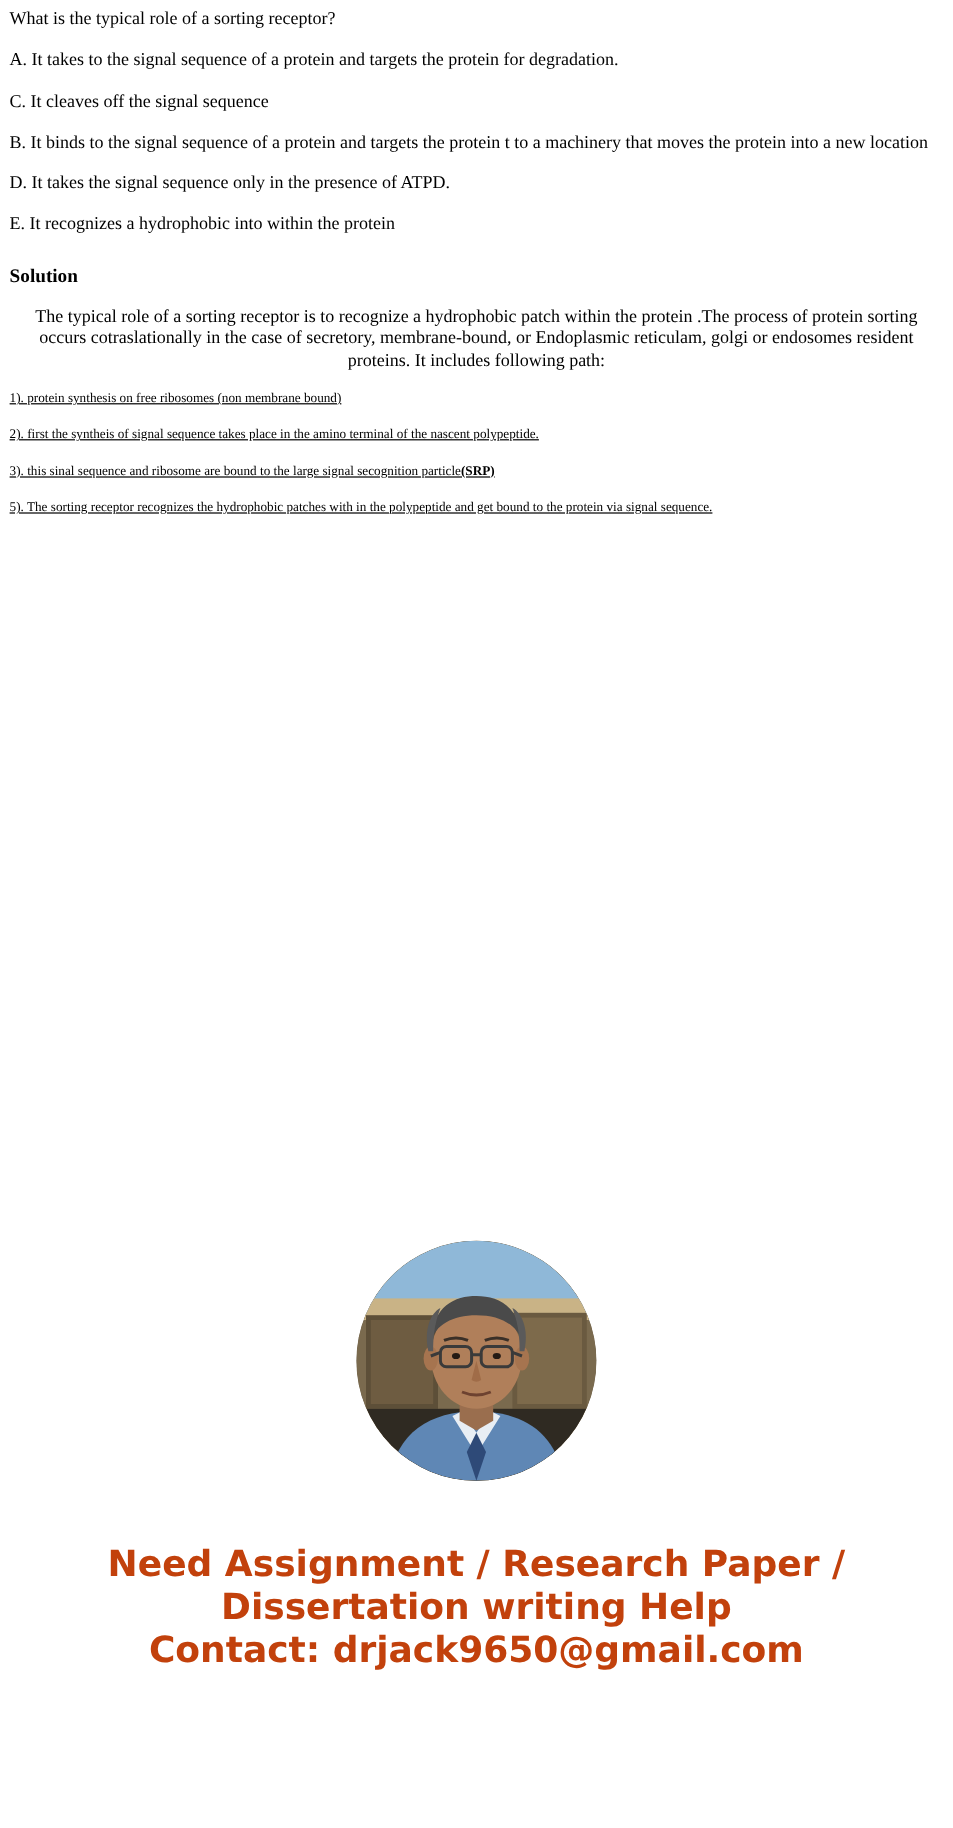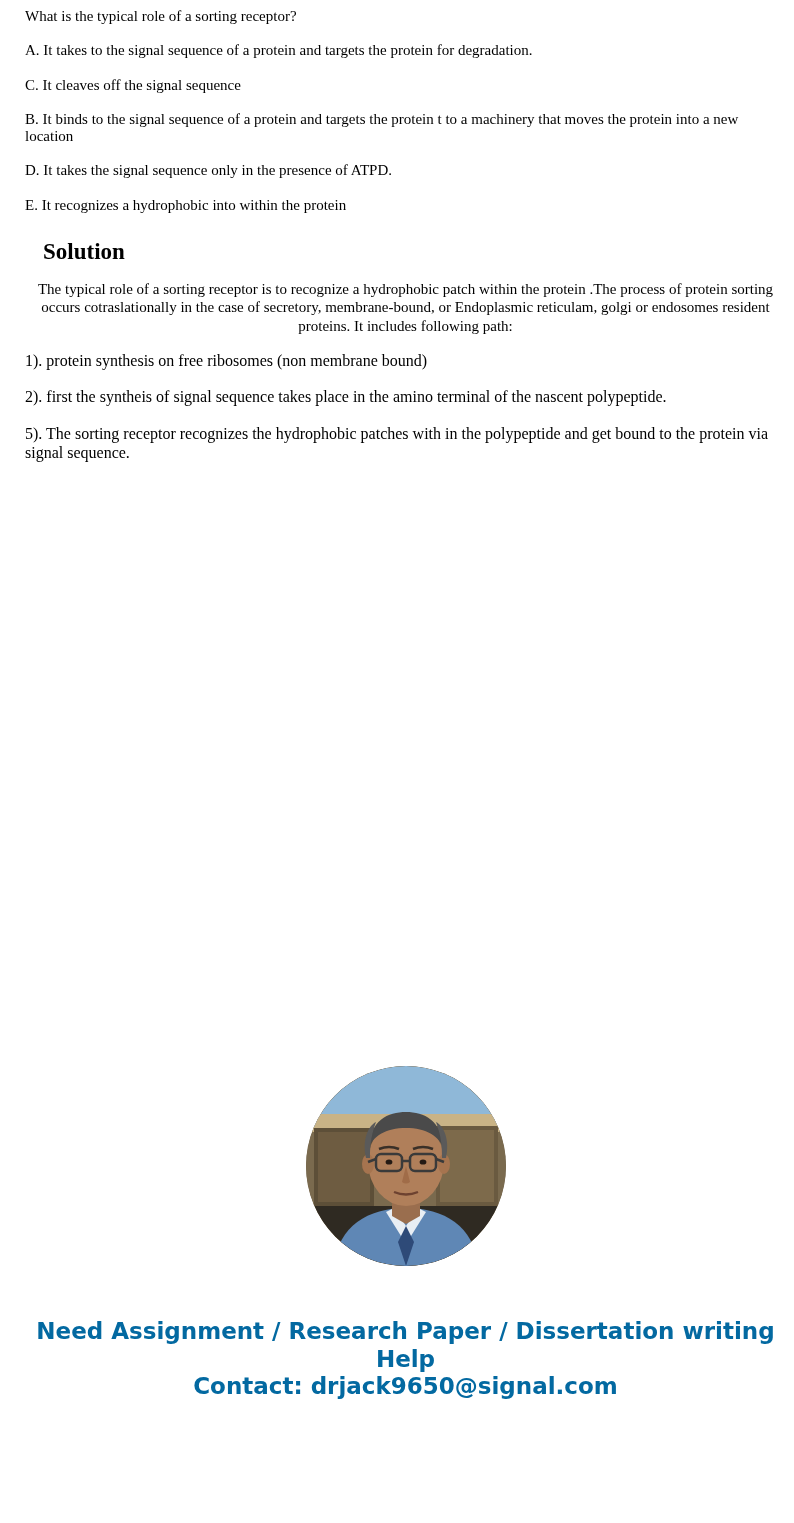--- a/index.html
+++ b/index.html
@@ -9,49 +9,50 @@
   }
   body {
     width: 794px;
     min-height: 1523px;
     font-family: "Liberation Serif", serif;
     color: #000000;
   }
   .page {
     width: 794px;
     box-sizing: border-box;
-    padding: 8px 8px 0 25px;
+    padding: 8px 8px 0 8px;
     position: relative;
   }
   p.q {
     font-size: 15px;
     line-height: 1.15;
     margin: 0 0 17px 0;
   }
   p.choice {
     font-size: 15px;
     line-height: 1.15;
     margin: 0 0 17px 0;
   }
   h2.solution-heading {
-    font-size: 23px;
+    font-size: 16px;
     font-weight: bold;
-    margin: 25px 0 16px 18px;
+    margin: 25px 0 16px 0;
     line-height: 1.1;
   }
   p.body-text {
     font-size: 15px;
     line-height: 1.22;
     margin: 0 0 16px 0;
     text-align: center;
   }
   p.step {
-    font-size: 16px;
+    font-size: 11px;
     line-height: 1.22;
     margin: 0 0 17px 0;
+    text-decoration: underline;
   }
   .bold {
     font-weight: bold;
   }
   .spacer {
     height: 580px;
   }
   .avatar-wrap {
     display: flex;
     justify-content: center;
@@ -67,23 +68,23 @@
     background: #6d6048;
   }
   .avatar svg {
     display: block;
   }
   .footer {
     margin-top: 52px;
     text-align: center;
     font-family: "DejaVu Sans", sans-serif;
     font-weight: bold;
-    font-size: 23px;
+    font-size: 30px;
     line-height: 1.2;
-    color: #0369a1;
+    color: #c2410c;
     padding-bottom: 30px;
   }
   .footer .line2 {
     display: block;
   }
 </style>
 </head>
 <body>
 
 <div class="page">
@@ -95,20 +96,21 @@
   <p class="choice">B. It binds to the signal sequence of a protein and targets the protein t to a machinery that moves the protein into a new location</p>
   <p class="choice">D. It takes the signal sequence only in the presence of ATPD.</p>
   <p class="choice">E. It recognizes a hydrophobic into within the protein</p>
 
   <h2 class="solution-heading">Solution</h2>
 
   <p class="body-text">The typical role of a sorting receptor is to recognize a hydrophobic patch within the protein .The process of protein sorting occurs cotraslationally in the case of secretory, membrane-bound, or Endoplasmic reticulam, golgi or endosomes resident proteins. It includes following path:</p>
 
   <p class="step"><span>1). protein synthesis on free ribosomes (non membrane bound)</span></p>
   <p class="step"><span>2). first the syntheis of signal sequence takes place in the amino terminal of the nascent polypeptide.</span></p>
+  <p class="step"><span>3). this sinal sequence and ribosome are bound to the large signal secognition particle</span><span class="bold">(SRP)</span></p>
   <p class="step"><span>5). The sorting receptor recognizes the hydrophobic patches with in the polypeptide and get bound to the protein via signal sequence.</span></p>
 
   <div class="spacer"></div>
 
   <div class="avatar-wrap">
     <div class="avatar">
       <svg width="200" height="200" viewBox="0 0 200 200">
         <defs>
           <clipPath id="circleClip">
             <circle cx="100" cy="100" r="100"></circle>
@@ -157,16 +159,16 @@
           <path d="M100 100 L96 116 Q100 119 104 116 Z" fill="#a06c48"></path>
 
           <path d="M88 126 Q100 131 112 126" stroke="#6d4230" stroke-width="2.4" fill="none"></path>
         </g>
       </svg>
     </div>
   </div>
 
   <div class="footer">
     <span>Need Assignment / Research Paper / Dissertation writing Help</span>
-    <span class="line2">Contact: drjack9650@signal.com</span>
+    <span class="line2">Contact: drjack9650@gmail.com</span>
   </div>
 
 </div>
 
 </body></html>

